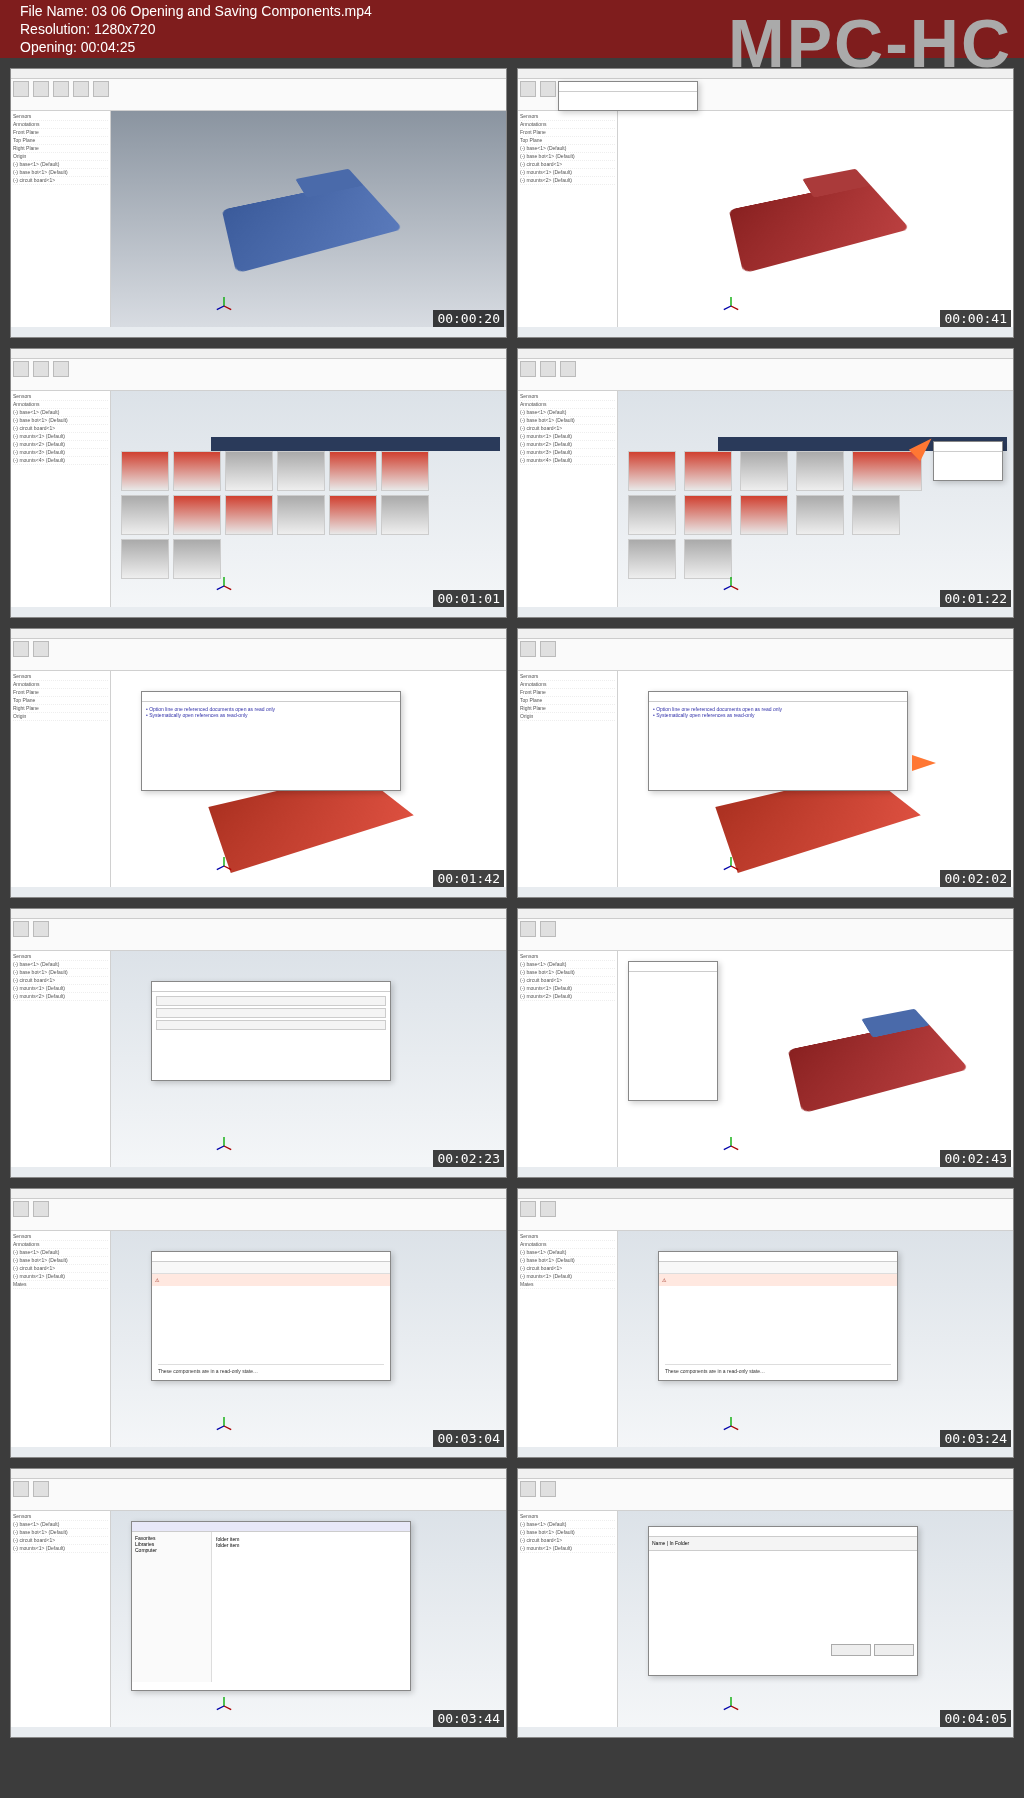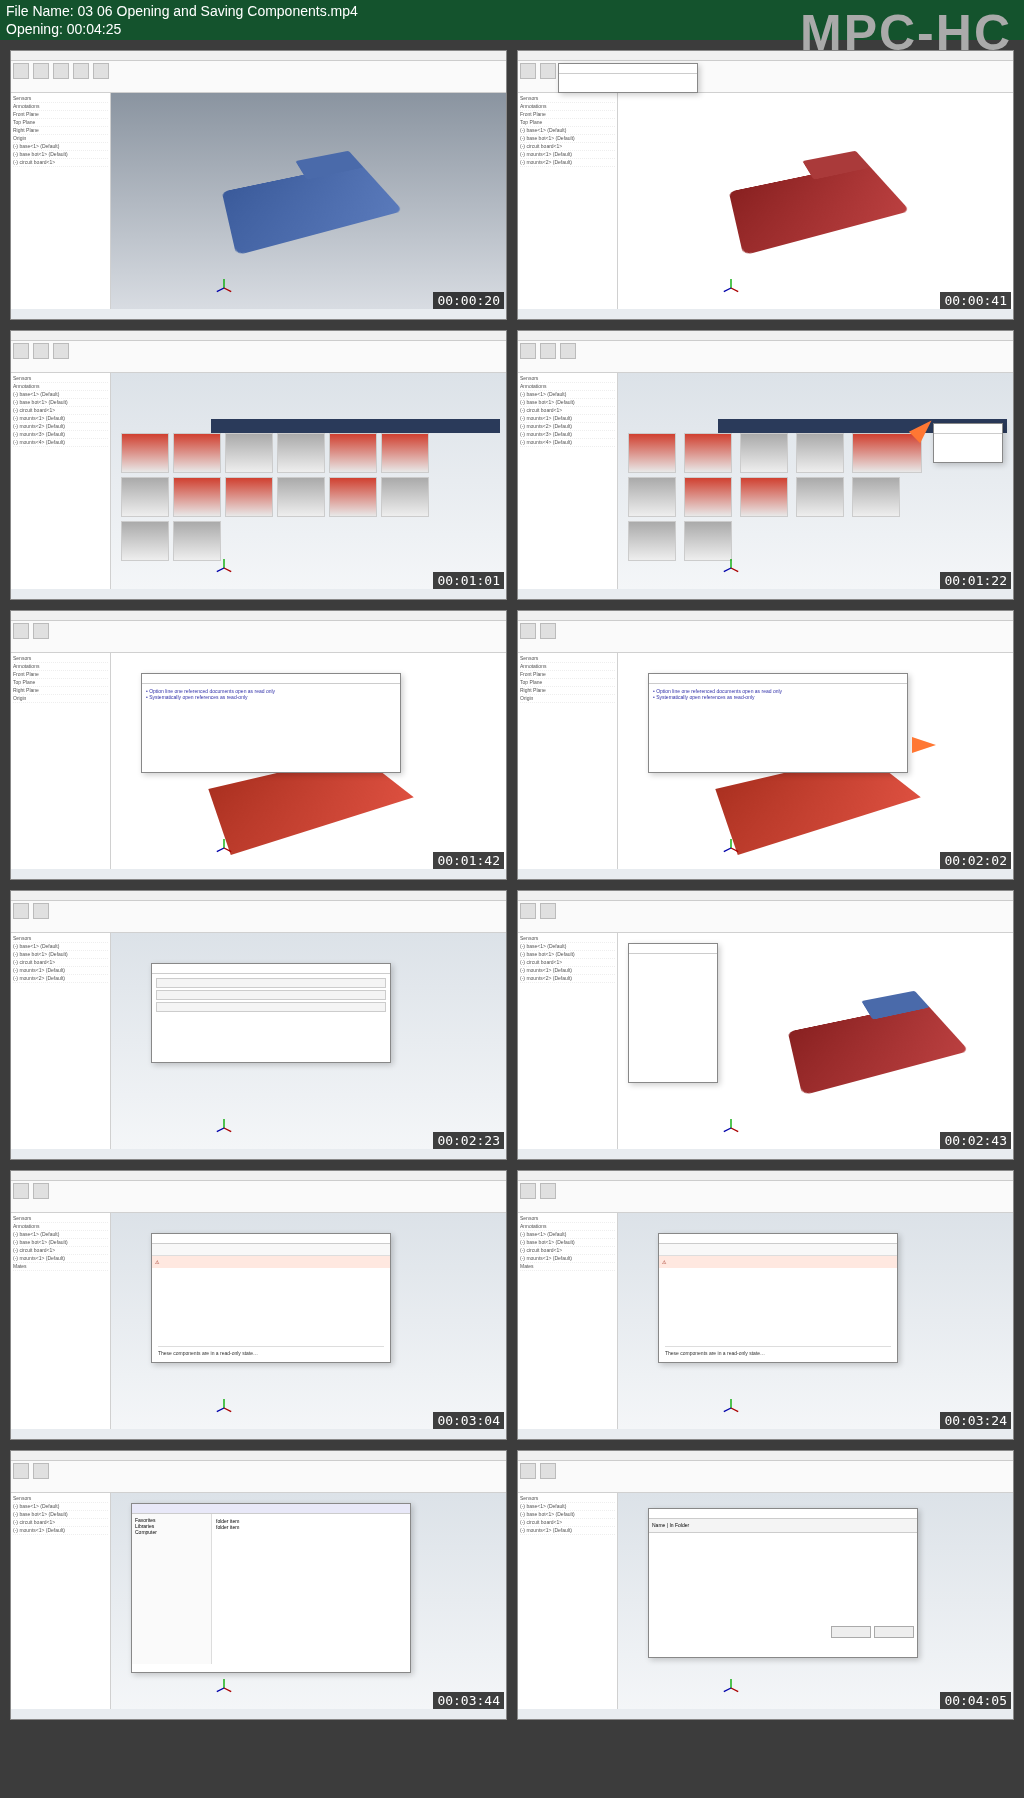--- a/index.html
+++ b/index.html
@@ -4,30 +4,30 @@
 <style>
 * { margin: 0; padding: 0; box-sizing: border-box; }
 body {
   width: 1024px;
   background: #3c3c3c;
   font-family: Arial, sans-serif;
 }
 .metadata {
   color: #fff;
   font-size: 14px;
-  padding: 2px 6px;
+  padding: 2px 20px;
   position: relative;
-  background: #14532d;
+  background: #7f1d1d;
 }
 .metadata .row { line-height: 18px; }
 .watermark {
   position: absolute;
   top: 4px;
   right: 12px;
-  font-size: 50px;
+  font-size: 68px;
   font-weight: bold;
   color: #aaa;
   letter-spacing: 2px;
 }
 .grid {
   display: grid;
   grid-template-columns: 1fr 1fr;
   gap: 10px;
   padding: 10px;
   background: #3c3c3c;
@@ -181,20 +181,21 @@
   right: 6px;
   height: 14px;
   background: #2a3a5a;
 }
 </style>
 </head>
 <body>
 
 <div class="metadata">
   <div class="row"><span>File Name: </span><span>03 06 Opening and Saving Components.mp4</span></div>
+  <div class="row"><span>Resolution: </span><span>1280x720</span></div>
   <div class="row"><span>Opening: </span><span>00:04:25</span></div>
   <div class="watermark">MPC-HC</div>
 </div>
 
 <div class="grid">
 
   <div class="thumb">
     <div class="titlebar"></div>
     <div class="ribbon">
       <div class="icon"></div>

